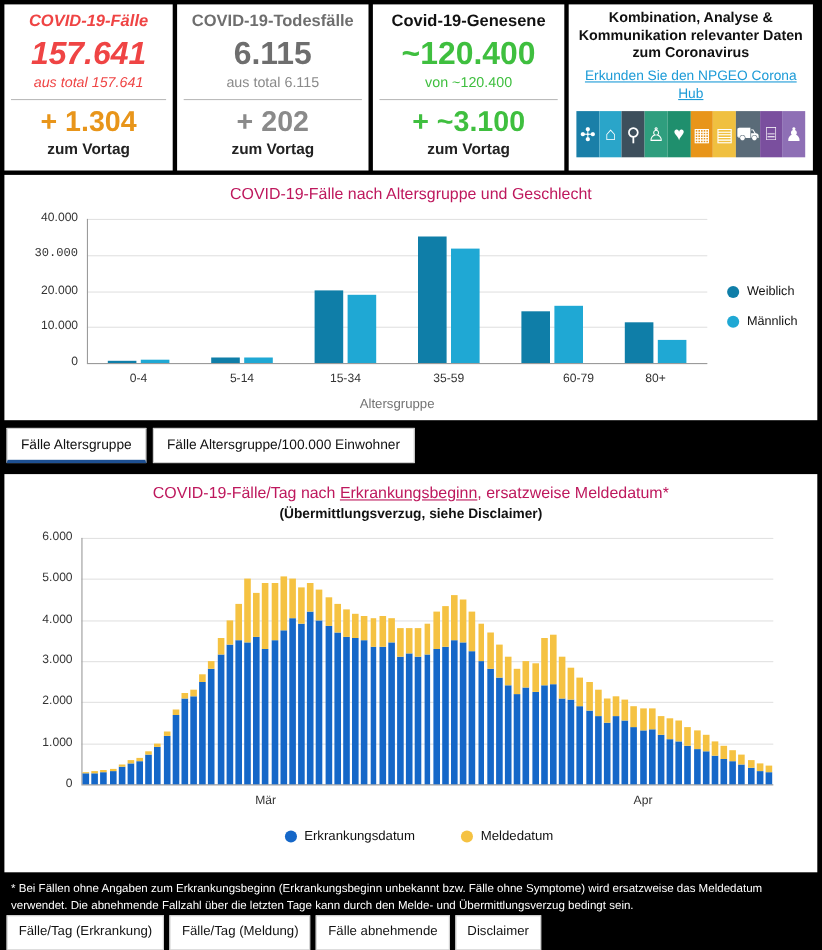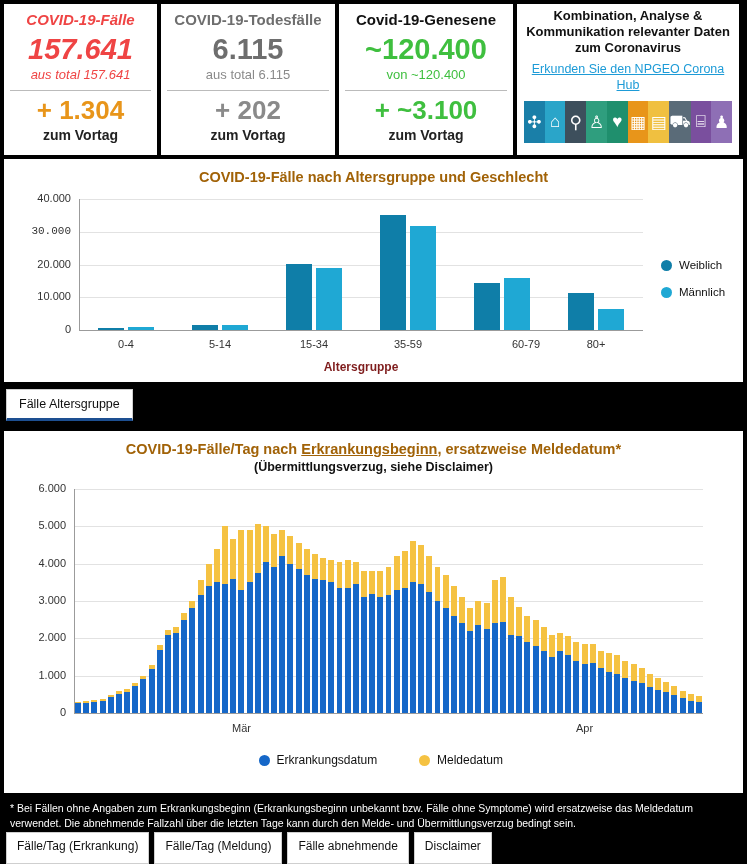--- a/index.html
+++ b/index.html
@@ -108,22 +108,22 @@
 
   
   .panel {
     background: #fff;
     margin: 4px 4px 0 4px;
     position: relative;
   }
   .panel-title {
     text-align: center;
     font-size: 14.5px;
-    font-weight: bold;
-    color: #a16207;
+    font-weight: normal;
+    color: #be185d;
     padding-top: 10px;
   }
   .panel-sub {
     text-align: center;
     font-size: 12.5px;
     font-weight: bold;
     color: #111;
     padding-top: 3px;
   }
   .underline { text-decoration: underline; }
@@ -134,22 +134,22 @@
 
   .axis-label {
     position: absolute;
     font-size: 11px;
     color: #333;
     text-align: right;
   }
   .x-title {
     position: absolute;
     font-size: 12px;
-    font-weight: bold;
-    color: #7f1d1d;
+    font-weight: normal;
+    color: #737373;
   }
   .gridline {
     position: absolute;
     border-top: 1px solid #e2e2e2;
   }
   .axisline {
     position: absolute;
     background: #9b9b9b;
   }
   .bar { position: absolute; }
@@ -314,20 +314,21 @@
         </div>
         <div class="legend-item" style="left: 657px; top: 99px;">
           <span class="legend-dot" style="background: rgb(31, 168, 212);"></span>
           <span>Männlich</span>
         </div>
       </div>
   </div>
 
   <div class="tabs">
     <div class="tab active">Fälle Altersgruppe</div>
+    <div class="tab">Fälle Altersgruppe/100.000 Einwohner</div>
   </div>
 
   <div class="panel daily-panel">
     <div class="panel-title">
       <span>COVID-19-Fälle/Tag nach </span><span class="underline">Erkrankungsbeginn</span><span>, ersatzweise Meldedatum*</span>
     </div>
     <div class="panel-sub">(Übermittlungsverzug, siehe Disclaimer)</div>
     <div class="chart-area" id="daily-chart-area" style="position:absolute; left:0; top:48px; width:739px; height:314px;">
 
     <div class="gridline" style="left: 70px; top: 234px; width: 629px;"></div>

